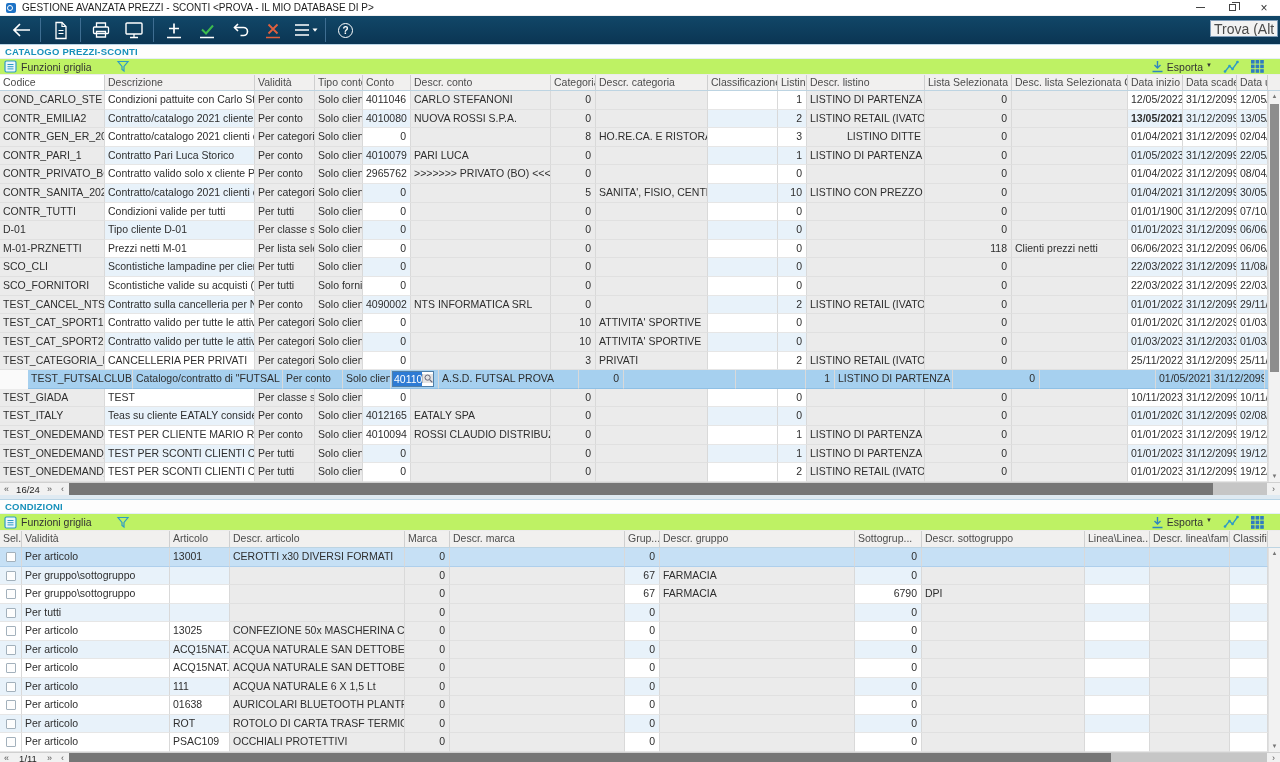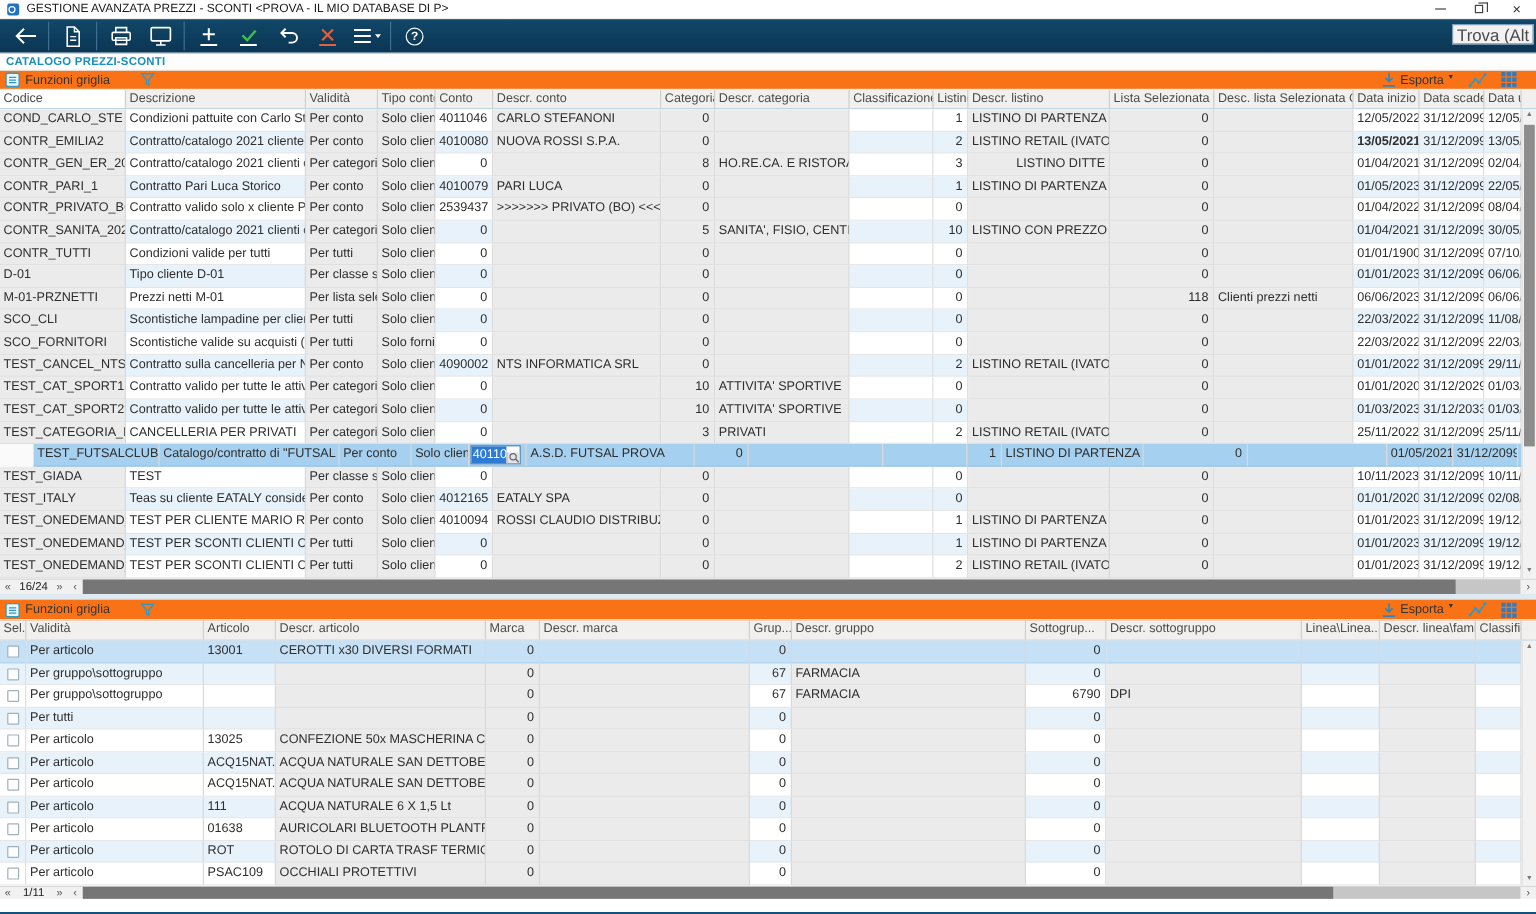--- a/index.html
+++ b/index.html
@@ -24,21 +24,21 @@
   .tsep{width:1px;height:24px;background:#3f6e92;margin:0 3px;flex:none}
   .helpc{width:15px;height:15px;border:1.5px solid #fff;border-radius:50%;color:#fff;font-size:10px;font-weight:bold;text-align:center;line-height:14px}
   .findbox{position:absolute;top:20px;right:2px;width:68px;height:17px;background:#f2f2f2;border:1px solid #7f9db9;font-size:14px;color:#4a4a4a;padding:0 3px;font-family:"Liberation Sans",sans-serif}
 
   
   .panel{position:absolute;left:0;right:0;background:#fff;border-top:1px solid #b9d4e5}
   #panel1{top:44px;height:450px}
   #panel2{top:499px;height:263px;border-bottom:2px solid #15507a}
   .sechead{height:14px;line-height:14px;font-size:9.5px;font-weight:bold;color:#1790ba;padding-left:5px;background:#fdfdfd;border-bottom:1px solid #e4eff7;letter-spacing:.2px}
 
-  .gridbar{display:flex;align-items:center;background:#f97316;font-size:10.5px;color:#333;padding-left:4px;position:relative;border-bottom:1px solid #ececec}
+  .gridbar{display:flex;align-items:center;background:#bef264;font-size:10.5px;color:#333;padding-left:4px;position:relative;border-bottom:1px solid #ececec}
   #panel1 .gridbar{height:16px}
   #panel2 .gridbar{height:17px}
   .fg{display:flex;align-items:center;gap:4px;height:100%}
   .funnel{margin-left:24px}
   .rightbar{position:absolute;right:16px;top:0;height:100%;display:flex;align-items:center;gap:11px}
   .exporta{display:flex;align-items:center;gap:3px}
   .caret{font-size:6px;color:#333;position:relative;top:-2px}
 
   .ghead{display:flex;background:#f1f0ef;border-bottom:1px solid #bdd4e2}
   #panel1 .ghead{height:16px}
@@ -54,21 +54,21 @@
   #rows2 .grow{height:18.55px}
   .cell{height:100%;line-height:17.5px;font-size:10.5px;color:#2e2e2e;padding:0 3px;border-right:1px solid #d9d9d9;border-bottom:1px solid #e6e6e6;white-space:nowrap;overflow:hidden;flex:none}
   .cell.fix{background:#ebebeb;border-bottom-color:#e0e0e0}
   .grow.even .cell.alt{background:#fff}
   .grow.odd .cell.alt{background:#e8f2fa}
   .cell.num{text-align:right;padding-right:4px}
   #panel1 .grow.sel .cell{background:#a6d0ef;border-bottom-color:#8fc0e5}
   #panel2 .grow.sel .cell{background:#c6e0f5;border-bottom-color:#aecfec}
 
   .editcell{padding:0 1px;display:flex;align-items:center}
-  .ebox{display:flex;height:16px;border:1px solid #4f7fa8;background:#fff;width:100%;align-items:flex-end}
+  .ebox{display:flex;height:16px;border:1px solid #4f7fa8;background:#fff;width:100%;align-items:center}
   .esel{background:#2d7bd4;color:#fff;font-size:10.5px;line-height:14px;padding:0 1px;flex:1;overflow:hidden}
   .elupe{width:11px;background:#e4e4e4;border-left:1px solid #b9b9b9;display:flex;align-items:center;justify-content:center}
 
   .cb{width:10px;height:10px;border:1px solid #a3b1bc;background:#fdfdfd;margin:4px auto 0;border-radius:1px}
 
   .vscroll{position:absolute;top:0;right:0;bottom:0;width:12px;background:#f2f2f2;border-left:1px solid #e0e0e0;z-index:5}
   .varr{height:11px;font-size:6px;color:#777;text-align:center;line-height:11px}
   .varr.bot{position:absolute;bottom:0;left:0;right:0}
   .vthumb{position:absolute;left:1px;right:1px;background:#8d8d8d}
 
@@ -303,21 +303,21 @@
         <div class="cell fix" style="width: 116px;"></div>
         <div class="cell alt" style="width: 55px;">01/05/2023</div>
         <div class="cell alt" style="width: 54px;">31/12/2099</div>
         <div class="cell alt" style="width: 31px;">22/05/</div>
       </div>
       <div class="grow even">
         <div class="cell fix" style="width: 105px;">CONTR_PRIVATO_BO</div>
         <div class="cell alt" style="width: 150px;">Contratto valido solo x cliente PRIVATO (B...</div>
         <div class="cell fix" style="width: 60px;">Per conto</div>
         <div class="cell fix" style="width: 48px;">Solo clienti</div>
-        <div class="cell alt num" style="width: 48px;">2539437</div>
+        <div class="cell alt num" style="width: 48px;">2965762</div>
         <div class="cell fix" style="width: 140px;">&gt;&gt;&gt;&gt;&gt;&gt;&gt; PRIVATO (BO) &lt;&lt;&lt;&lt;&lt;&lt;&lt;&lt;</div>
         <div class="cell fix num" style="width: 45px;">0</div>
         <div class="cell fix" style="width: 112px;"></div>
         <div class="cell alt" style="width: 70px;"></div>
         <div class="cell alt num" style="width: 29px;">0</div>
         <div class="cell fix" style="width: 118px;"></div>
         <div class="cell fix num" style="width: 87px;">0</div>
         <div class="cell fix" style="width: 116px;"></div>
         <div class="cell alt" style="width: 55px;">01/04/2022</div>
         <div class="cell alt" style="width: 54px;">31/12/2099</div>
@@ -628,20 +628,21 @@
     <span class="pbtn">»</span>
     <span class="pbtn">‹</span>
     <div class="htrack">
         <div class="hthumb" style="left:0;width:95.5%"></div>
       </div>
     <span class="pbtn">›</span>
   </div>
 </div>
 
 <div class="panel" id="panel2">
+  <div class="sechead">CONDIZIONI</div>
   <div class="gridbar">
     <div class="fg">
       <svg width="13" height="13">
           <rect x="1" y="1" width="11" height="11" rx="1.5" stroke="#2e9bc6" fill="#eaf6fc" stroke-width="1.2"></rect>
           <path d="M3.5 4.5 h6 M3.5 6.7 h6 M3.5 8.9 h6" stroke="#2e9bc6" stroke-width="1"></path>
         </svg>
       <span>Funzioni griglia</span>
     </div>
     <svg class="funnel" width="14" height="13">
         <path d="M2 1.5 h10 l-4 5 v4.5 l-2 -1.5 v-3 z" fill="none" stroke="#2e9bc6" stroke-width="1.2"></path>

